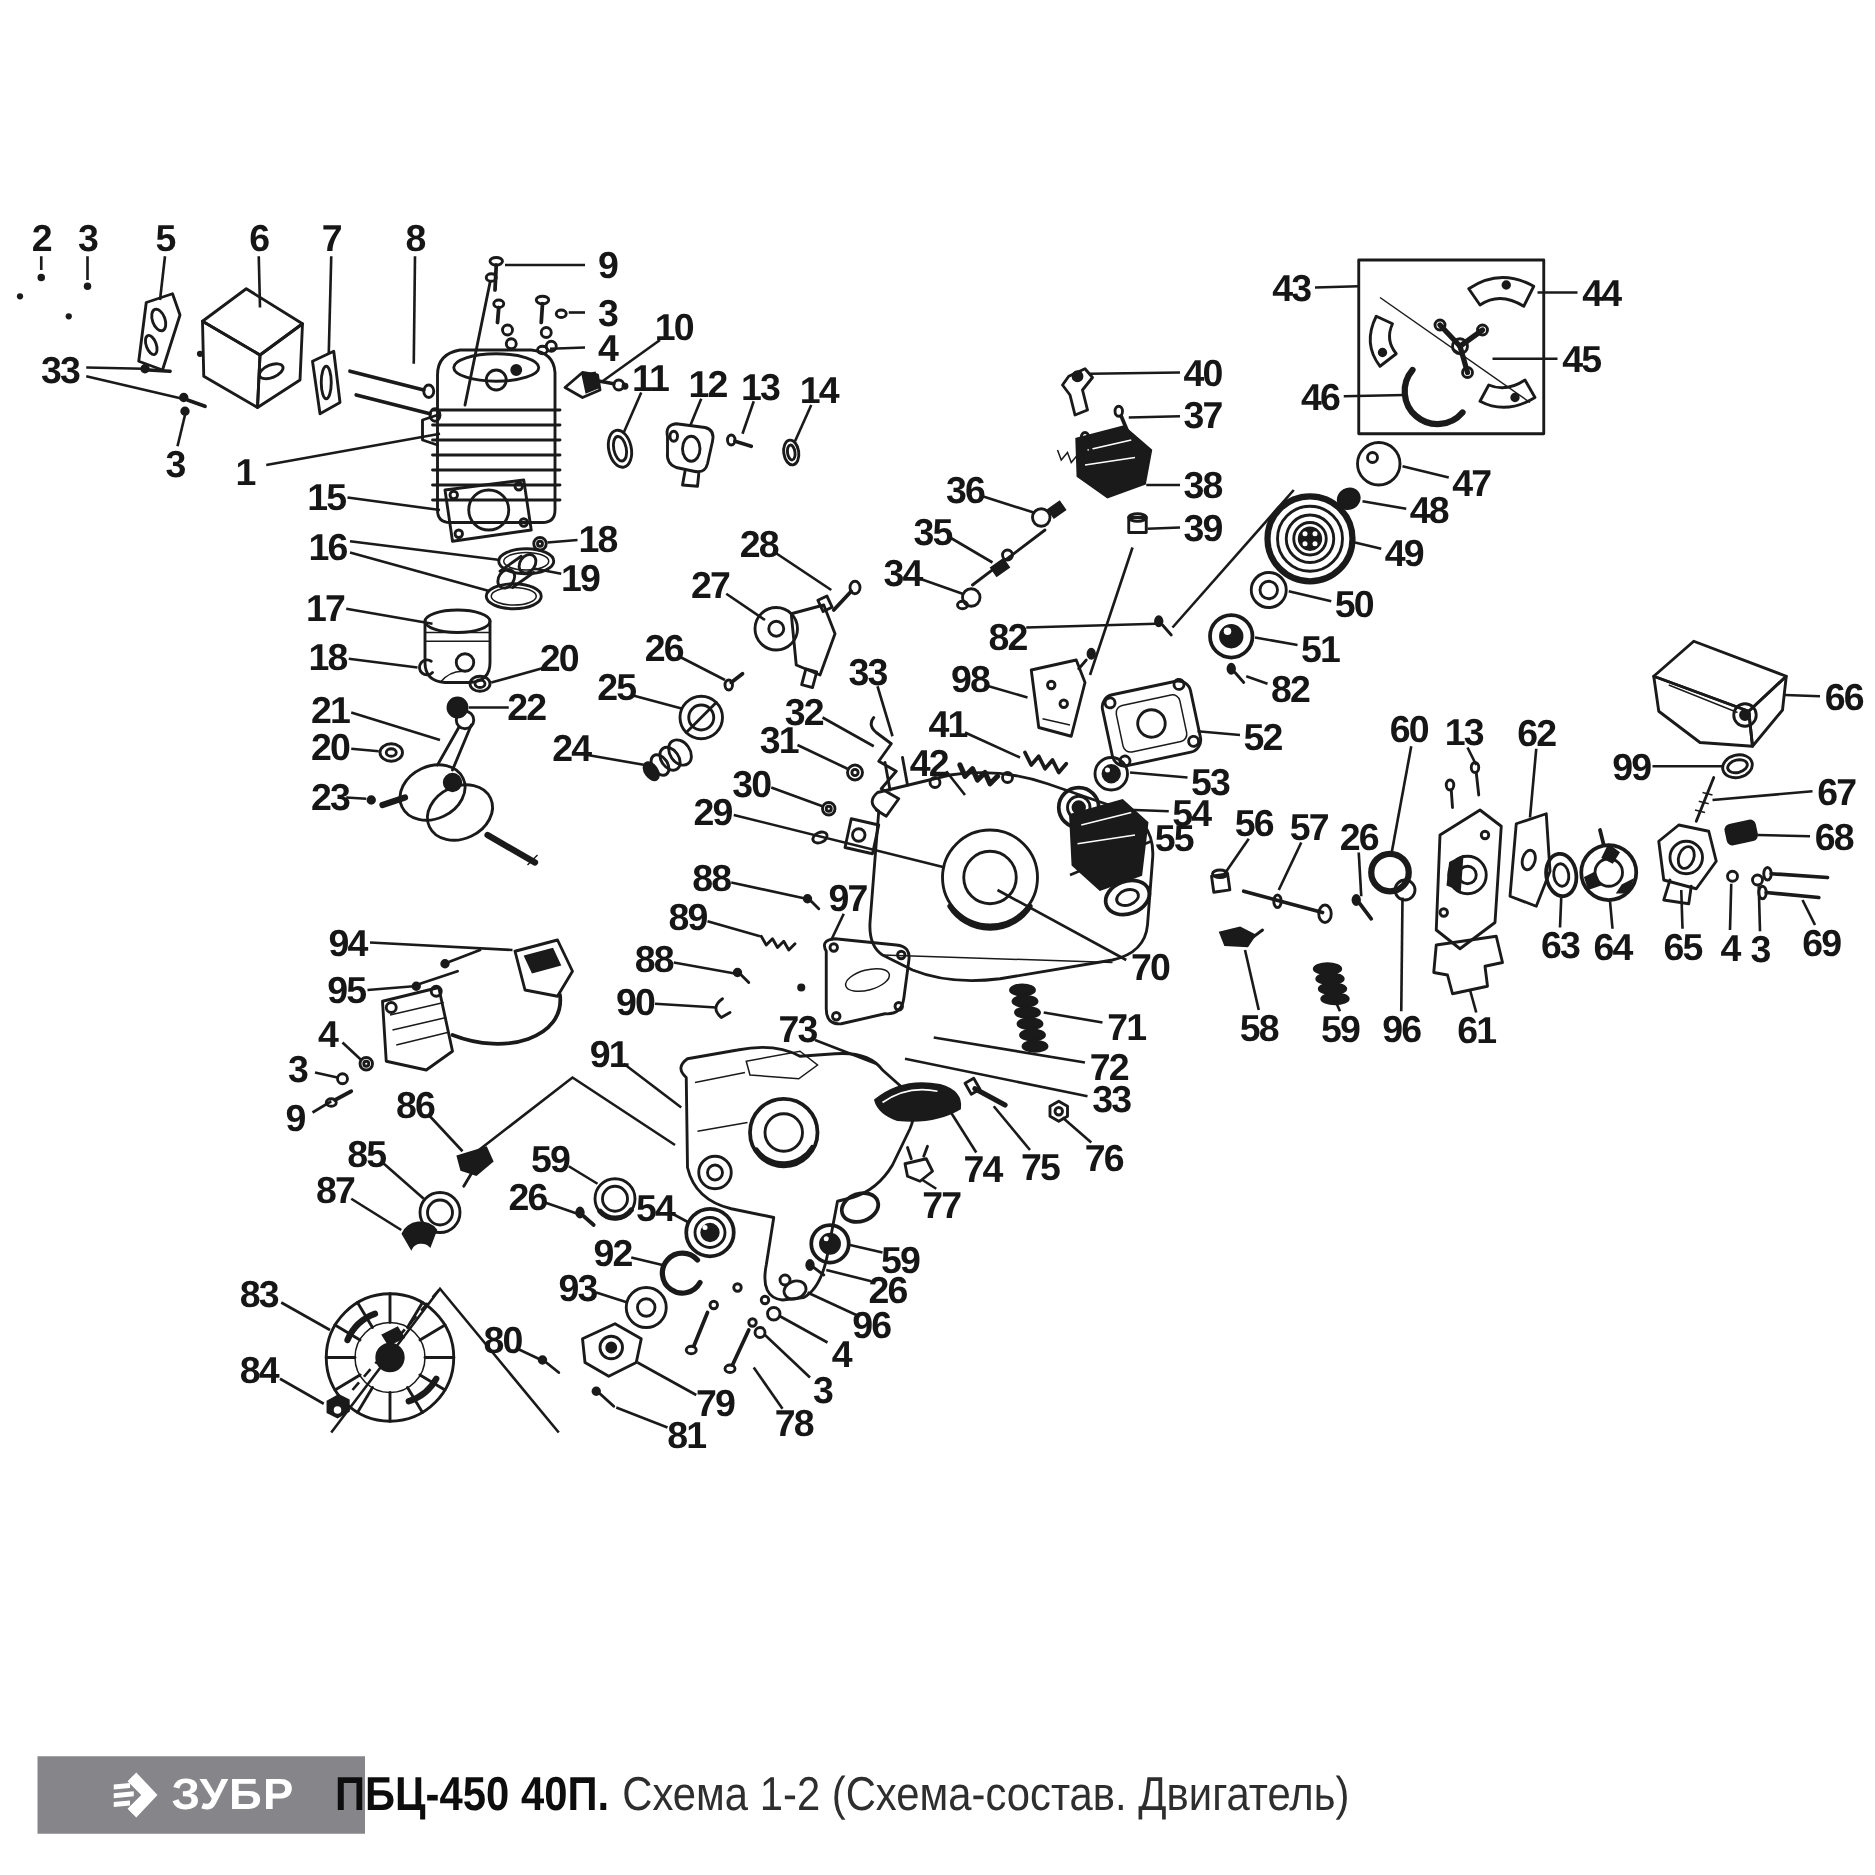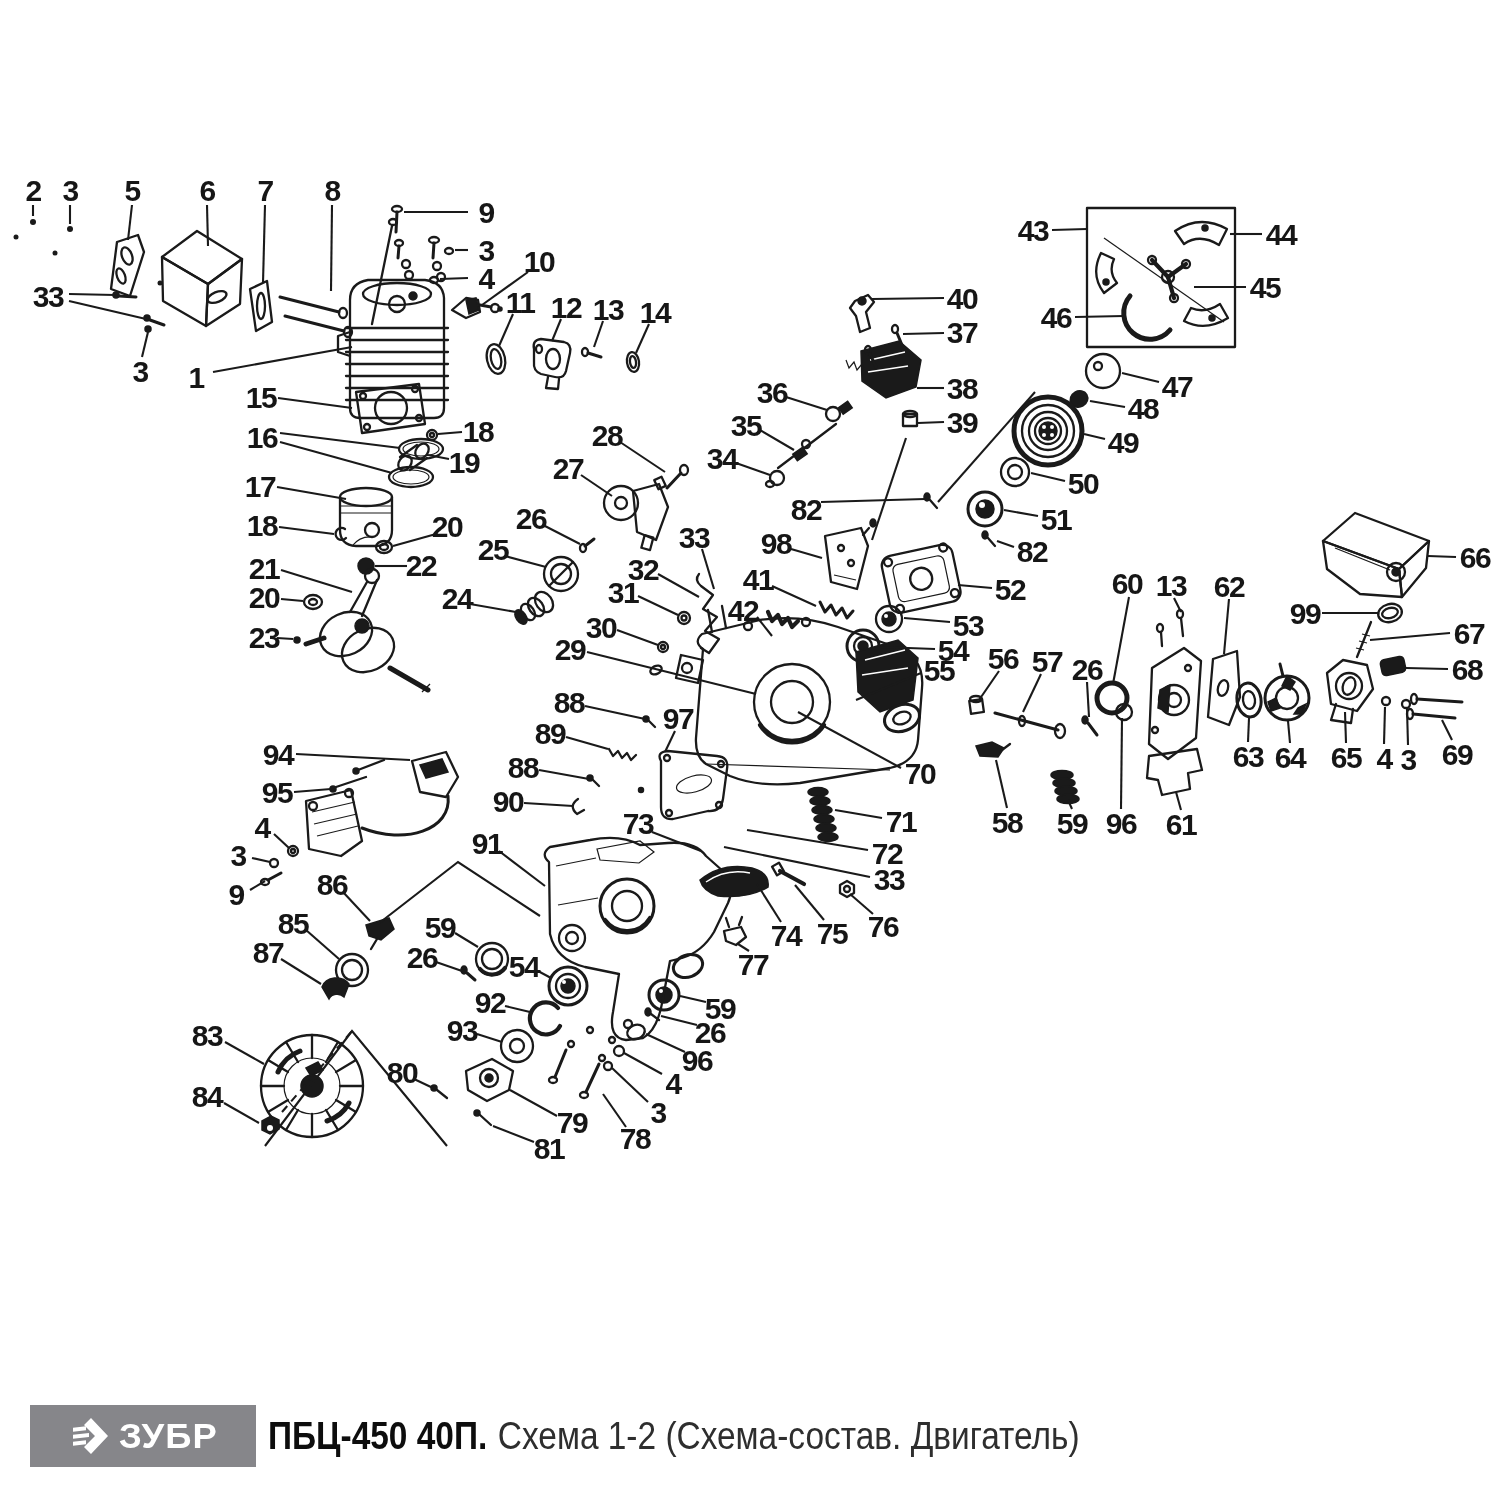--- a/index.html
+++ b/index.html
@@ -7,21 +7,21 @@
        font-family:"Liberation Sans", sans-serif;}
   #diagram-svg{position:absolute;left:0;top:0;}
   .callout{font-family:"Liberation Sans", sans-serif;font-weight:bold;font-size:30px;
            fill:#161616;text-anchor:middle;letter-spacing:-1.5px;}
   .art{stroke:#1a1a1a;fill:none;stroke-width:2.3;stroke-linecap:round;stroke-linejoin:round;}
   .dark{fill:#1a1a1a;stroke:#1a1a1a;stroke-width:1.5;}
   .thin{stroke:#1a1a1a;fill:none;stroke-width:1.2;}
   .w3{stroke-width:3;} .w4{stroke-width:4.2;} .w5{stroke-width:5;}
   .wht{stroke:#ffffff;fill:none;stroke-width:1.4;}
   #footer-bar{position:absolute;left:0;top:1398px;width:1500px;height:84px;background:#fff;}
-  #brand-logo{position:absolute;left:30px;top:7px;width:226px;height:62px;background:#86868a;
+  #brand-logo{position:absolute;left:30px;top:7px;width:262px;height:62px;background:#86868a;
       display:flex;align-items:center;justify-content:center;gap:9px;}
   #brand-logo .brand-text{color:#fff;font-weight:800;font-size:35px;letter-spacing:1px;
       transform:scaleX(1.04);display:inline-block;}
   #doc-title{position:absolute;left:268px;top:7px;height:62px;display:flex;align-items:center;
       white-space:nowrap;transform:scaleX(0.88);transform-origin:left center;}
   #doc-title .model{font-weight:bold;font-size:38px;color:#0d0d0d;}
   #doc-title .subtitle{font-weight:400;font-size:38px;color:#2e2e2e;margin-left:12px;}
 </style>
 </head>
 <body>

